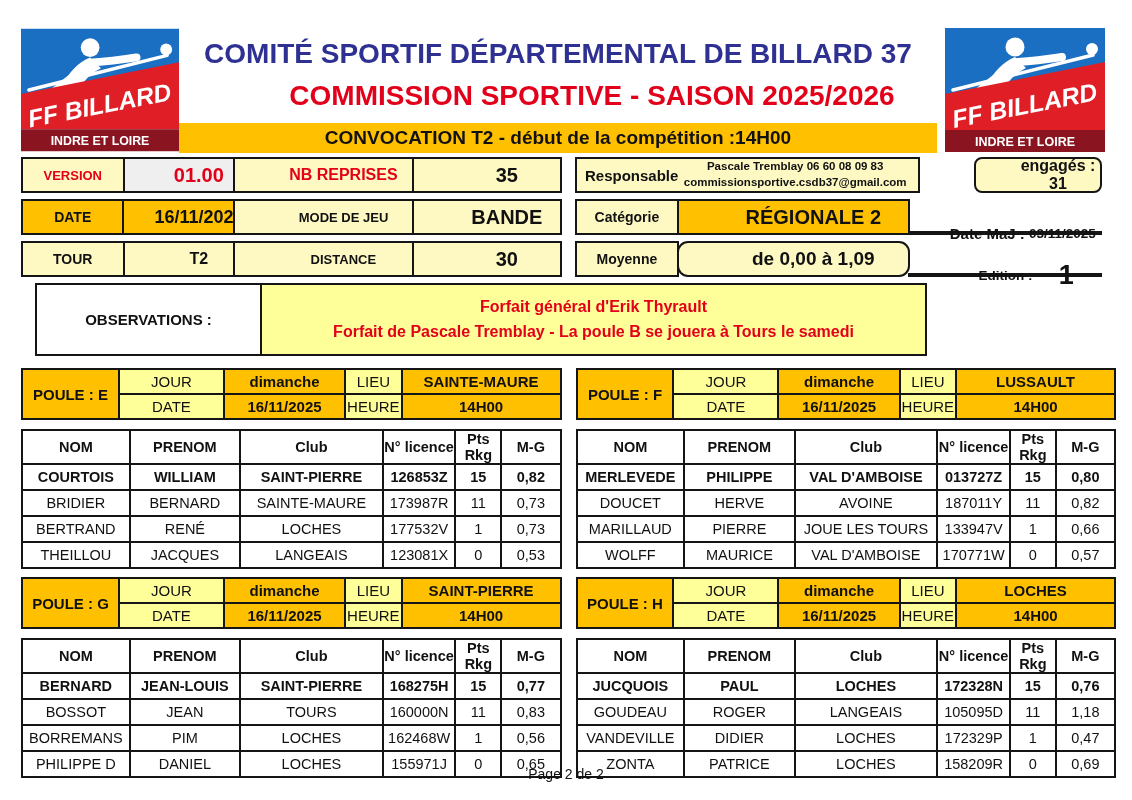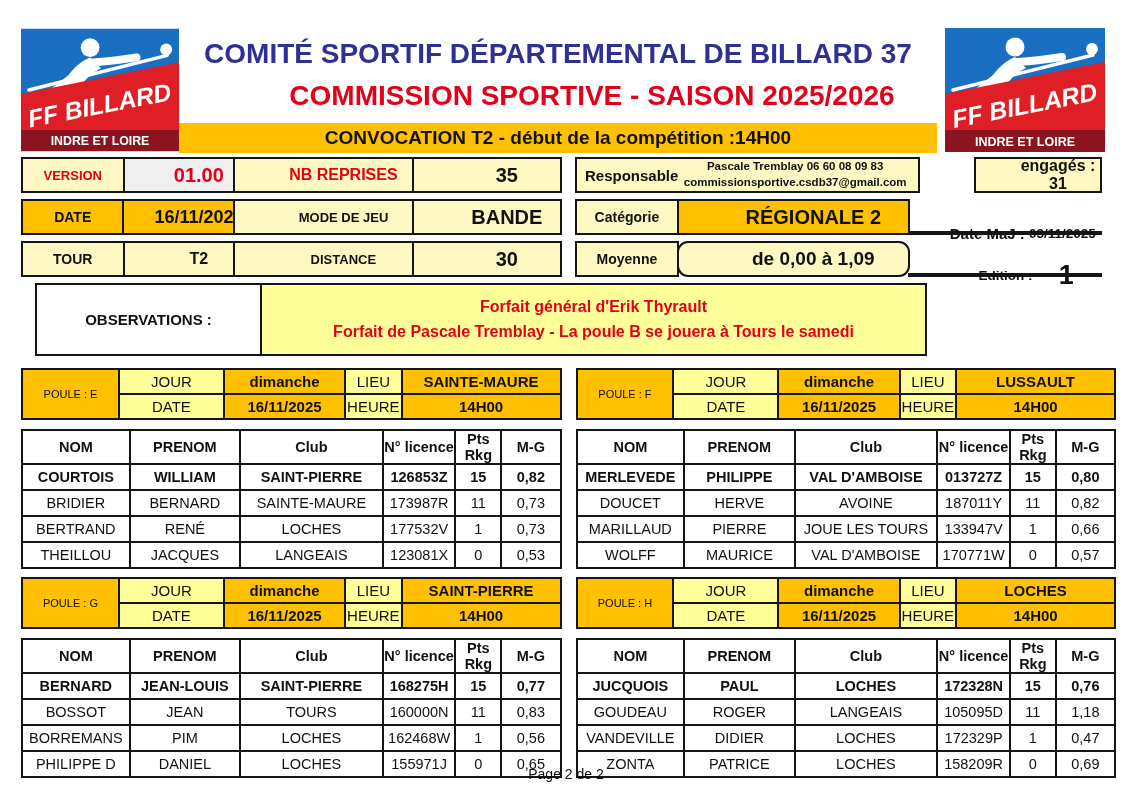--- a/index.html
+++ b/index.html
@@ -35,42 +35,42 @@
   .lbl14{font-weight:bold;font-size:14px;}
   .val16{font-weight:bold;font-size:16px;}
   .val18{font-weight:bold;font-size:18px;}
   .val20{font-weight:bold;font-size:20px;}
   .red{color:var(--red);}
   .bg-gray{background:#EFEFEF;}
   .bg-gold{background:var(--gold);}
   .resp-box{width:345px;justify-content:flex-start;padding:0 6px 0 8px;}
   .resp-label{font-weight:bold;font-size:15px;flex:0 0 auto;}
   .resp-contact{flex:1;text-align:center;font-weight:bold;font-size:11.5px;line-height:1.35;}
-  .eng-box{width:128px;}
+  .eng-box{width:128px;border-radius:8px;}
   .maj-box{justify-content:flex-start;padding-left:10px;}
   .maj-label{font-weight:bold;font-size:15px;}
   .maj-value{flex:1;text-align:center;font-weight:bold;font-size:13.5px;}
   .ed-box{justify-content:flex-start;}
   .ed-label{flex:1;text-align:right;font-weight:bold;font-size:13.5px;}
   .ed-value{width:45%;text-align:center;font-weight:bold;font-size:27px;}
 
   
   #observations{position:absolute;left:35px;top:283px;width:892px;height:73px;display:flex;}
   .obs-label{width:227px;border:2px solid var(--border);box-sizing:border-box;
              display:flex;align-items:center;justify-content:center;font-weight:bold;font-size:15px;background:#fff;}
   .obs-body{flex:1;margin-left:-2px;border:2px solid var(--border);box-sizing:border-box;background:var(--pale);
             color:var(--red);font-weight:bold;font-size:16px;text-align:center;
             display:flex;flex-direction:column;justify-content:center;gap:7px;}
 
   
   #pools{position:absolute;left:21px;top:368px;width:1095px;display:grid;
          grid-template-columns:1fr 1fr;column-gap:14px;row-gap:8px;}
   table{border-collapse:collapse;width:100%;table-layout:fixed;}
   .pool-head td{border:2.5px solid var(--border);height:23px;text-align:center;font-size:14.5px;padding:0;}
-  .pool-head .pid{background:var(--gold);font-weight:normal;font-size:11px;}
+  .pool-head .pid{background:var(--gold);font-weight:bold;font-size:15px;}
   .pool-head .plbl{background:var(--pale);font-size:15px;}
   .pool-head .pval{background:var(--gold);font-weight:bold;font-size:15px;}
   .players{margin-top:9px;}
   .players th{border:2.5px solid var(--border);height:26px;font-size:14.5px;padding:0;background:#fff;}
   .players td{border:2px solid var(--border);height:24px;text-align:center;font-size:14.5px;padding:0;background:#fff;}
   .players tr.first td{font-weight:bold;}
 
   
   #footer{position:absolute;left:0;right:0;top:766px;text-align:center;font-size:14px;color:#111;}
 </style>

